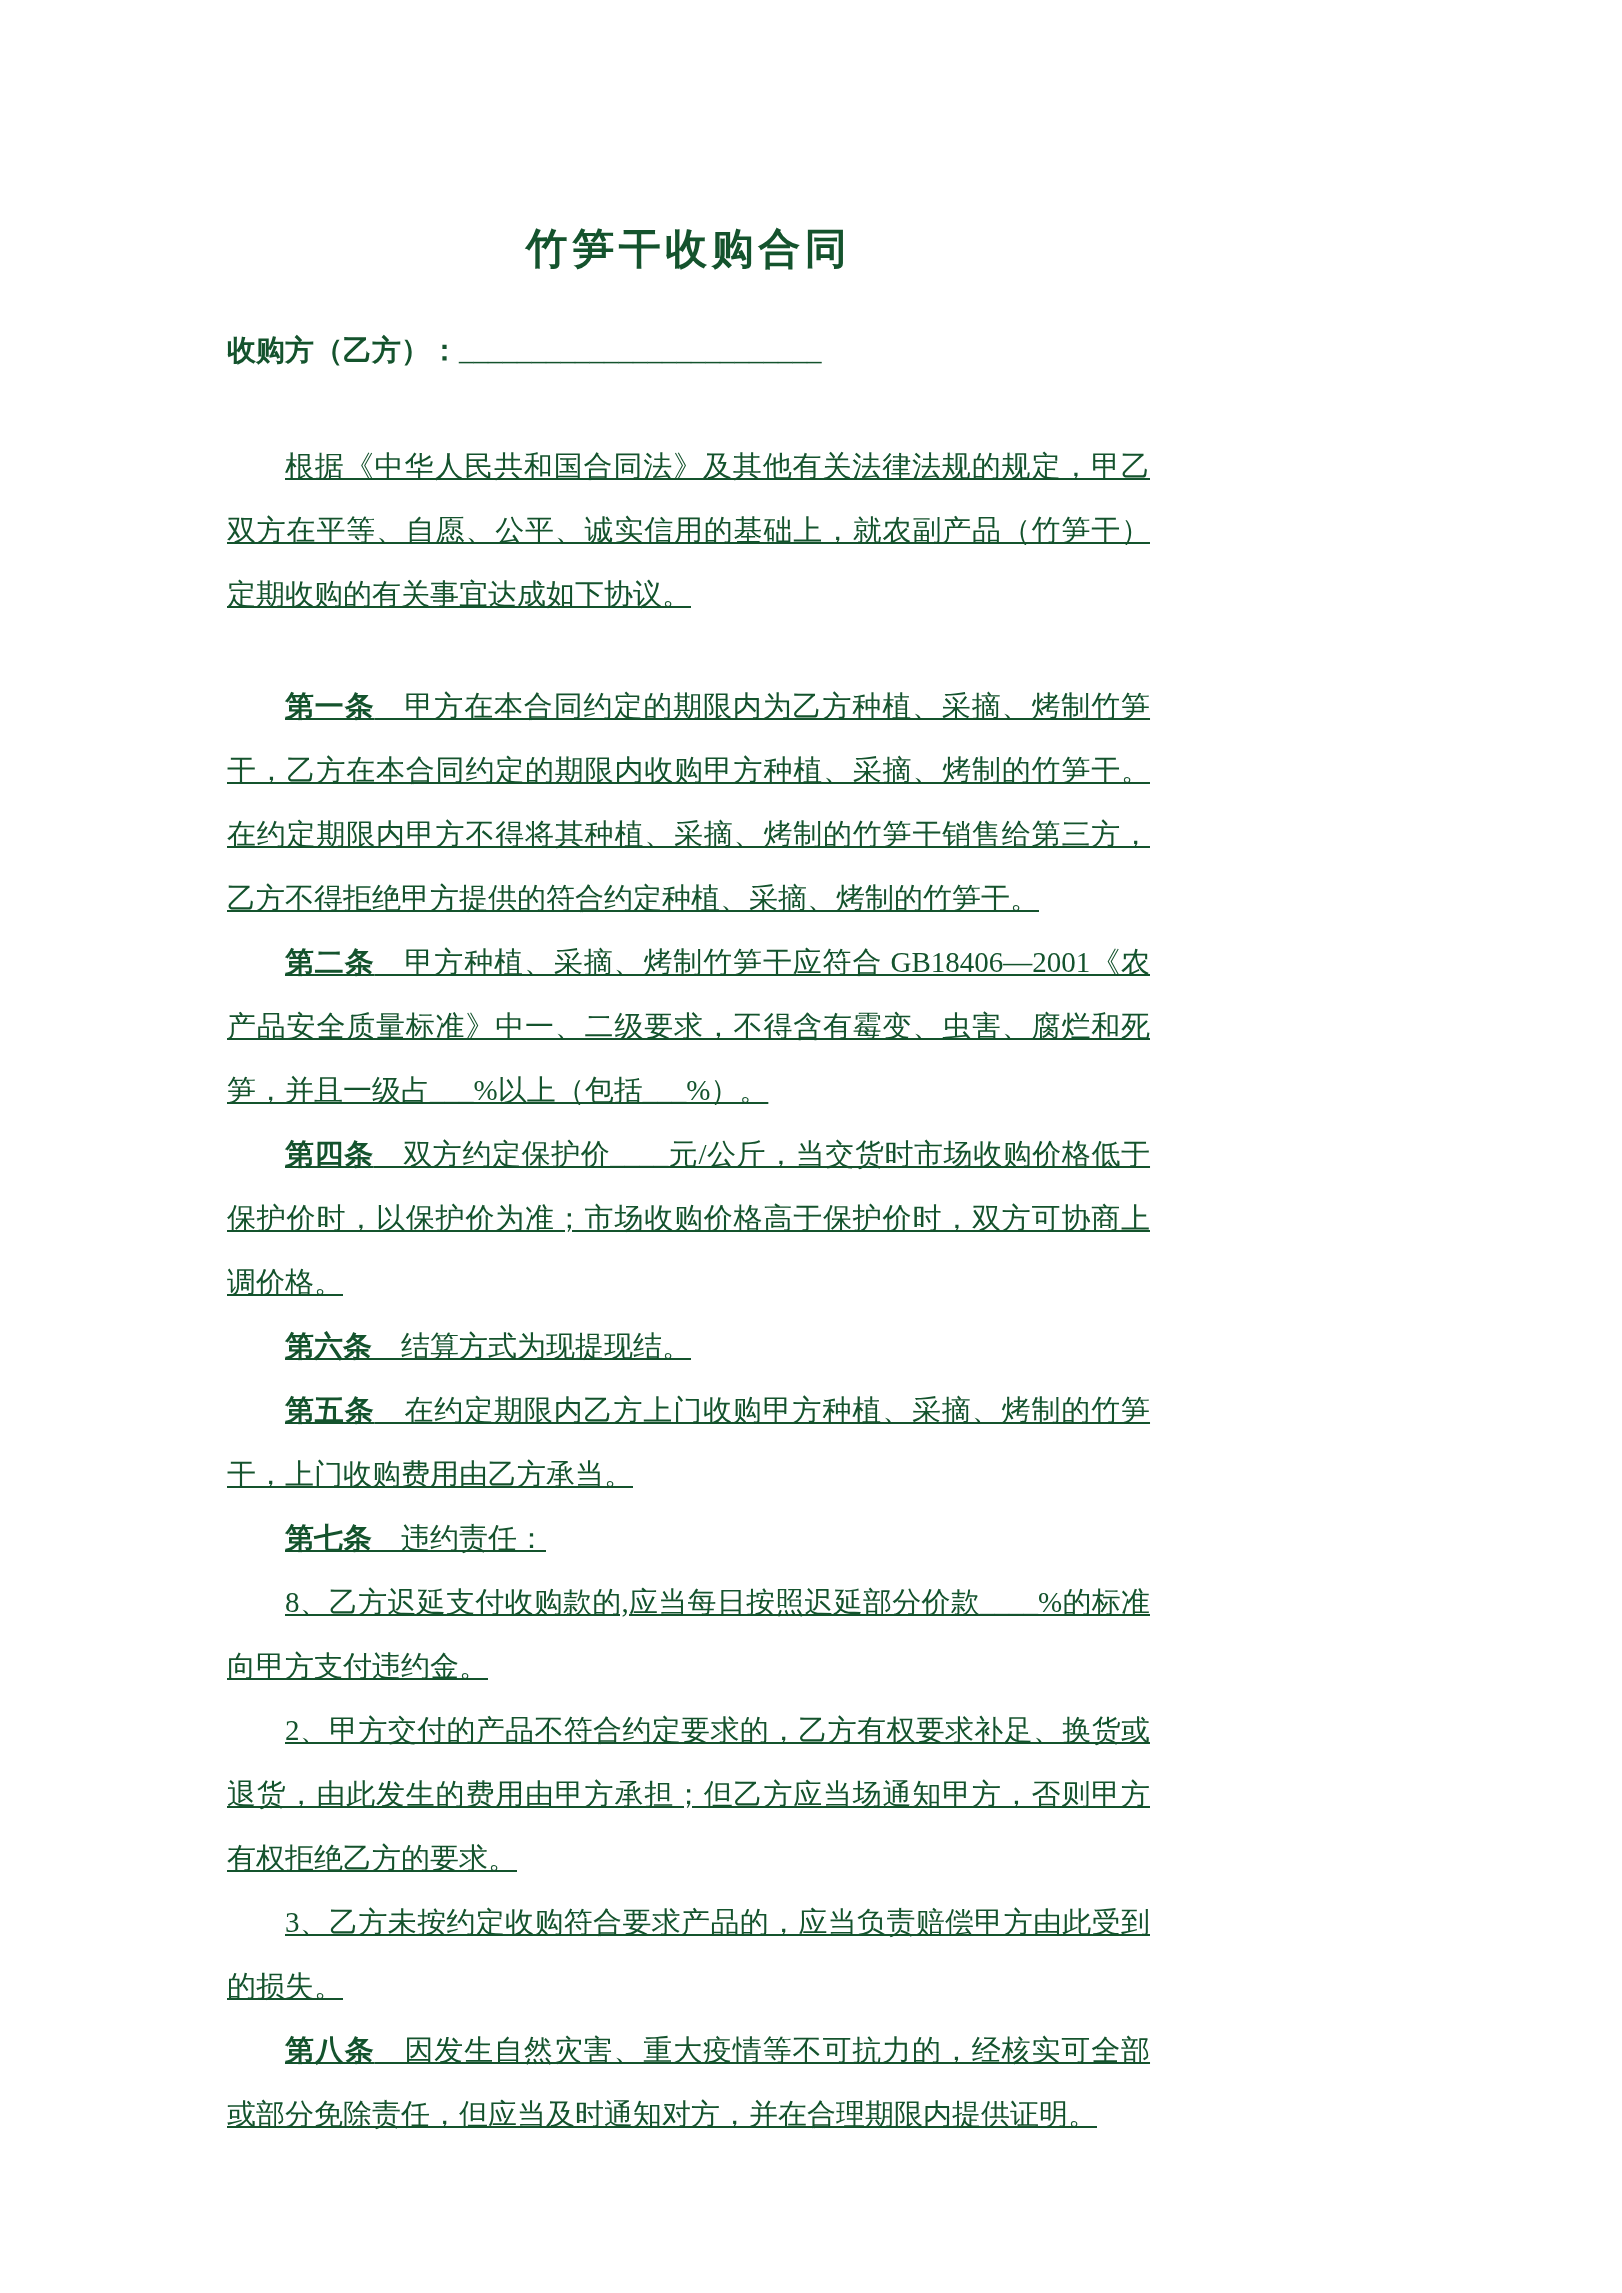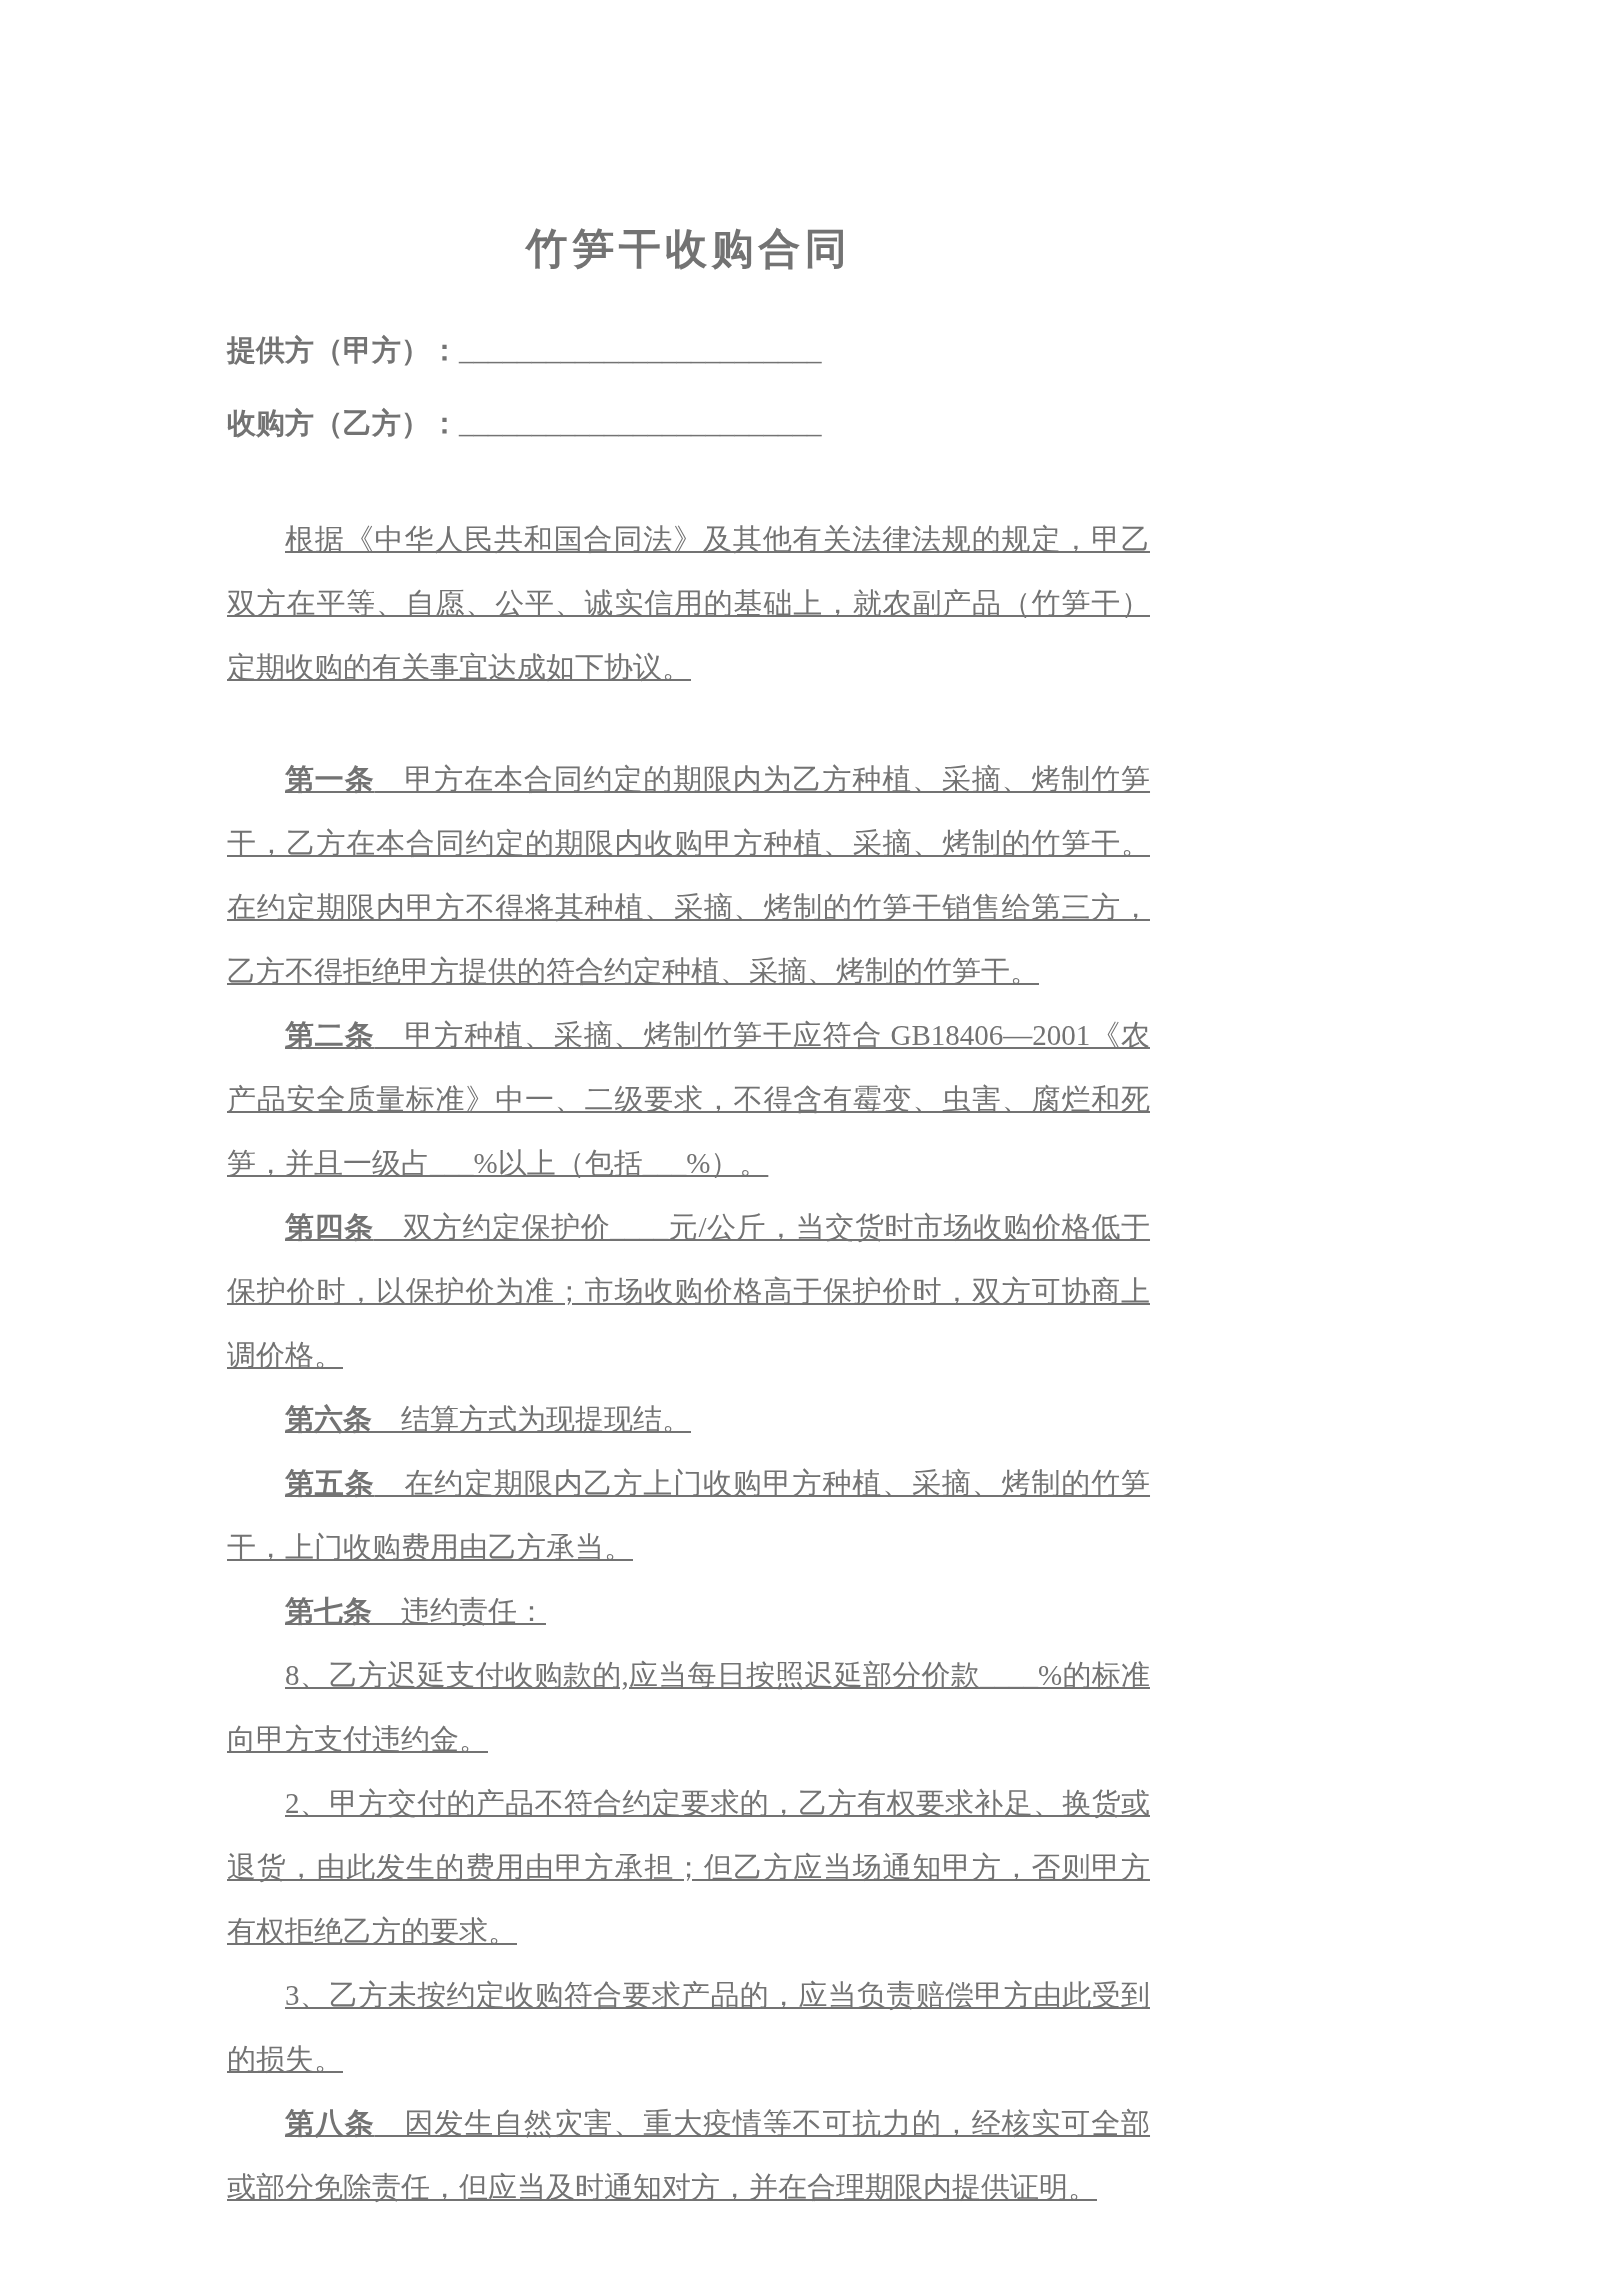--- a/index.html
+++ b/index.html
@@ -2,21 +2,21 @@
 <html style="font-size:14.5px"><head>
 <meta charset="utf-8">
 <style>
   html, body { margin: 0; padding: 0; background: #ffffff; }
   .page {
     position: relative;
     width: 1382px;
     height: 2294px;
     box-sizing: border-box;
     background: #ffffff;
-    color: #737373;
+    color: #14532d;
     padding: 220px 232px 55px 227px;
     overflow: hidden;
     font-family: "Liberation Serif", "DejaVu Serif", serif;
   }
   .title {
     font-family: "Liberation Sans", "DejaVu Sans", sans-serif;
     font-size: 42px;
     line-height: 58px;
     font-weight: bold;
     text-align: center;
@@ -50,23 +50,20 @@
     font-family: "Liberation Sans", "DejaVu Sans", sans-serif;
     font-weight: bold;
   }
 </style>
 </head>
 <body>
 
 <div class="page">
   <h1 class="title">竹笋干收购合同</h1>
 
-  <div class="party-row">
-    <span class="party-label">提供方（甲方）：</span><span class="party-blank">_________________________</span>
-  </div>
 
   <div class="party-row">
     <span class="party-label">收购方（乙方）：</span><span class="party-blank">_________________________</span>
   </div>
 
   <p class="para preamble">根据《中华人民共和国合同法》及其他有关法律法规的规定，甲乙双方在平等、自愿、公平、诚实信用的基础上，就农副产品（竹笋干）定期收购的有关事宜达成如下协议。</p>
 
   <div class="articles" id="articles">
       <p class="para"><span class="num">第一条</span>　甲方在本合同约定的期限内为乙方种植、采摘、烤制竹笋干，乙方在本合同约定的期限内收购甲方种植、采摘、烤制的竹笋干。在约定期限内甲方不得将其种植、采摘、烤制的竹笋干销售给第三方，乙方不得拒绝甲方提供的符合约定种植、采摘、烤制的竹笋干。</p>
       <p class="para"><span class="num">第二条</span>　甲方种植、采摘、烤制竹笋干应符合 GB18406—2001《农产品安全质量标准》中一、二级要求，不得含有霉变、虫害、腐烂和死笋，并且一级占___%以上（包括___%）。</p>

